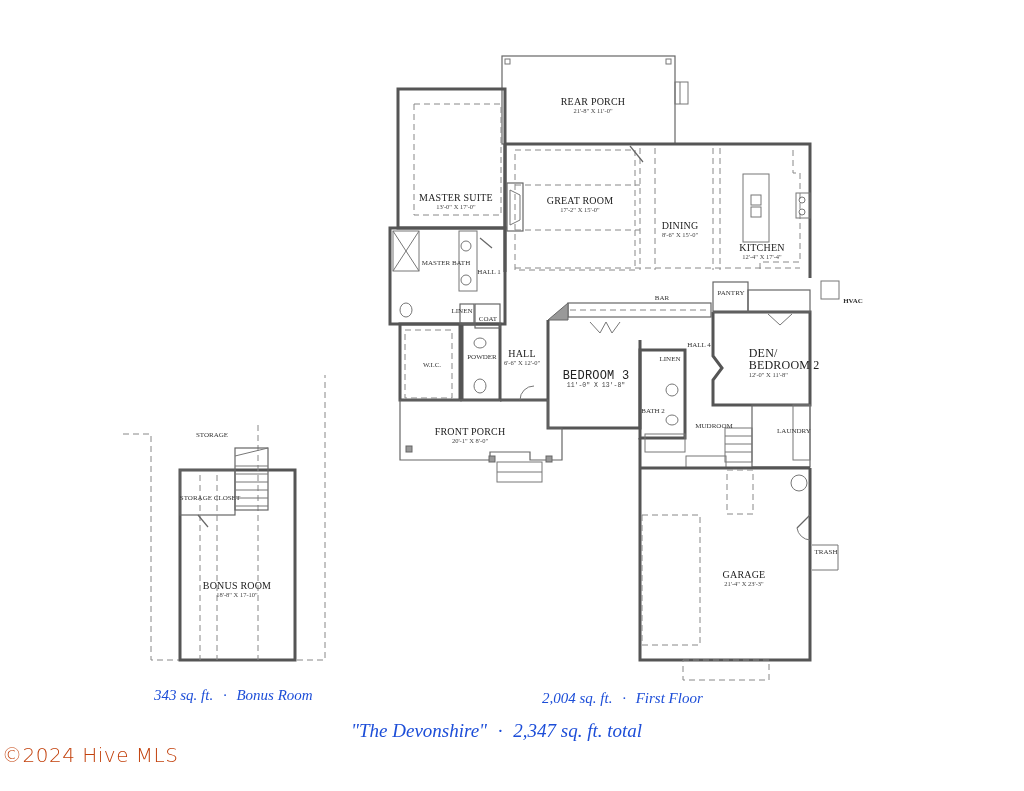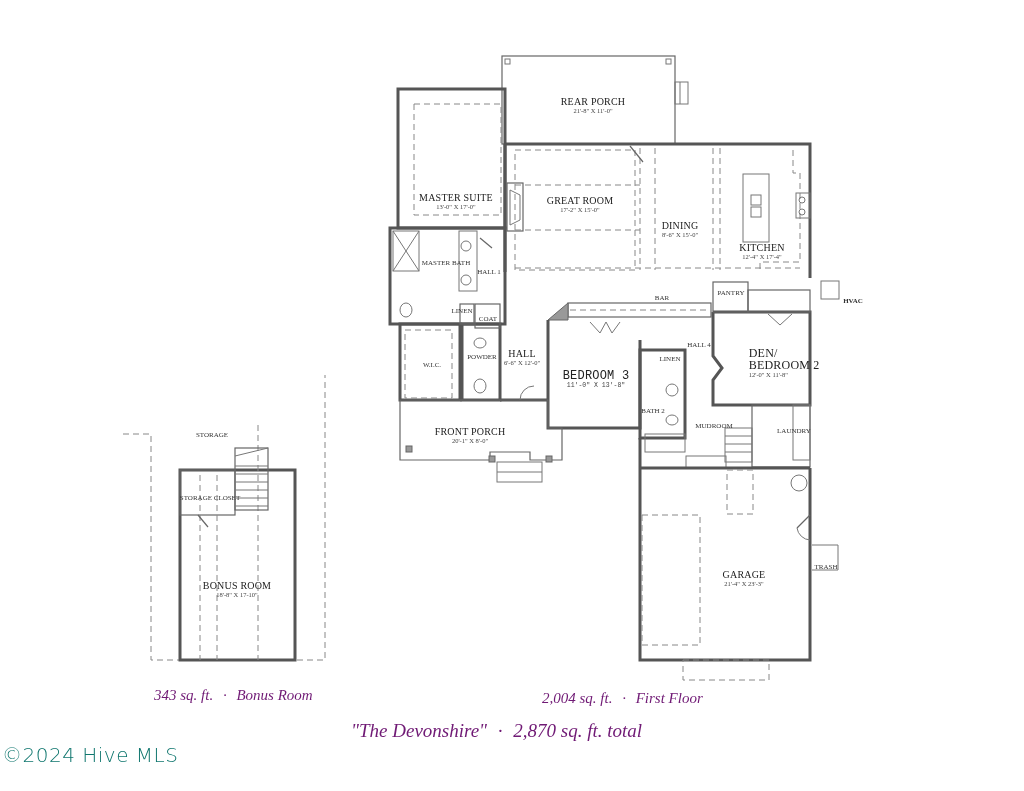--- a/index.html
+++ b/index.html
@@ -8,24 +8,24 @@
   .wall { fill:none; stroke:#555; stroke-width:3; }
   .wall2 { fill:none; stroke:#666; stroke-width:1.2; }
   .thin { fill:none; stroke:#777; stroke-width:1; }
   .dash { fill:none; stroke:#888; stroke-width:1; stroke-dasharray:6 4; }
   .fillgray { fill:#999; stroke:#666; stroke-width:1; }
   .lbl { position:absolute; text-align:center; white-space:nowrap; transform:translateX(-50%); line-height:1; }
   .rname { font-size:10px; color:#222; letter-spacing:0.2px; }
   .rname.big { font-size:12px; }
   .rdim { font-size:6.5px; color:#444; margin-top:1px; }
   .small { font-size:7px; color:#333; }
-  .caption { position:absolute; font-style:italic; color:#701a75; white-space:nowrap; }
+  .caption { position:absolute; font-style:italic; color:#1d4ed8; white-space:nowrap; }
   .cap1 { font-size:15px; }
   .cap2 { font-size:19px; }
-  .watermark { position:absolute; left:2px; top:743px; font-family:"DejaVu Sans", sans-serif; font-size:20px; color:#0f766e; letter-spacing:0.5px; font-weight:300; }
+  .watermark { position:absolute; left:2px; top:743px; font-family:"DejaVu Sans", sans-serif; font-size:20px; color:#c2410c; letter-spacing:0.5px; font-weight:300; }
 </style>
 </head>
 <body>
 
 <svg class="plan" width="1024" height="791" viewBox="0 0 1024 791">
 
   <rect x="502" y="56" width="173" height="88" class="wall2"></rect>
   <rect x="505" y="59" width="5" height="5" class="thin"></rect>
   <rect x="666" y="59" width="5" height="5" class="thin"></rect>
   <rect x="675" y="82" width="13" height="22" class="thin"></rect>
@@ -192,21 +192,21 @@
 <div class="lbl small" style="left:714px;top:423px;">MUDROOM</div>
 <div class="lbl small" style="left:774px;top:428px;margin-left:20px;">LAUNDRY</div>
 <div class="lbl" style="left:470px;top:427px;">
   <div class="rname">FRONT PORCH</div>
   <div class="rdim">20'-1" X 8'-0"</div>
 </div>
 <div class="lbl" style="left:744px;top:570px;">
   <div class="rname">GARAGE</div>
   <div class="rdim">21'-4" X 23'-3"</div>
 </div>
-<div class="lbl small" style="left:826px;top:549px;margin-top:15px;">TRASH</div>
+<div class="lbl small" style="left:826px;top:549px;">TRASH</div>
 
 <div class="lbl small" style="left:212px;top:432px;">STORAGE</div>
 <div class="lbl small" style="left:210px;top:495px;">STORAGE CLOSET</div>
 <div class="lbl" style="left:237px;top:581px;">
   <div class="rname">BONUS ROOM</div>
   <div class="rdim">18'-8" X 17-10"</div>
 </div>
 
 <div class="caption cap1" style="left:154px;top:687px;">
   <span>343 sq. ft.</span>
@@ -214,16 +214,16 @@
   <span>Bonus Room</span>
 </div>
 <div class="caption cap1" style="left:542px;top:690px;">
   <span>2,004 sq. ft.</span>
   <span style="margin:0 6px;">·</span>
   <span>First Floor</span>
 </div>
 <div class="caption cap2" style="left:351px;top:720px;">
   <span>"The Devonshire"</span>
   <span style="margin:0 6px;">·</span>
-  <span>2,870 sq. ft. total</span>
+  <span>2,347 sq. ft. total</span>
 </div>
 
 <div class="watermark">©2024 Hive MLS</div>
 
 </body></html>

